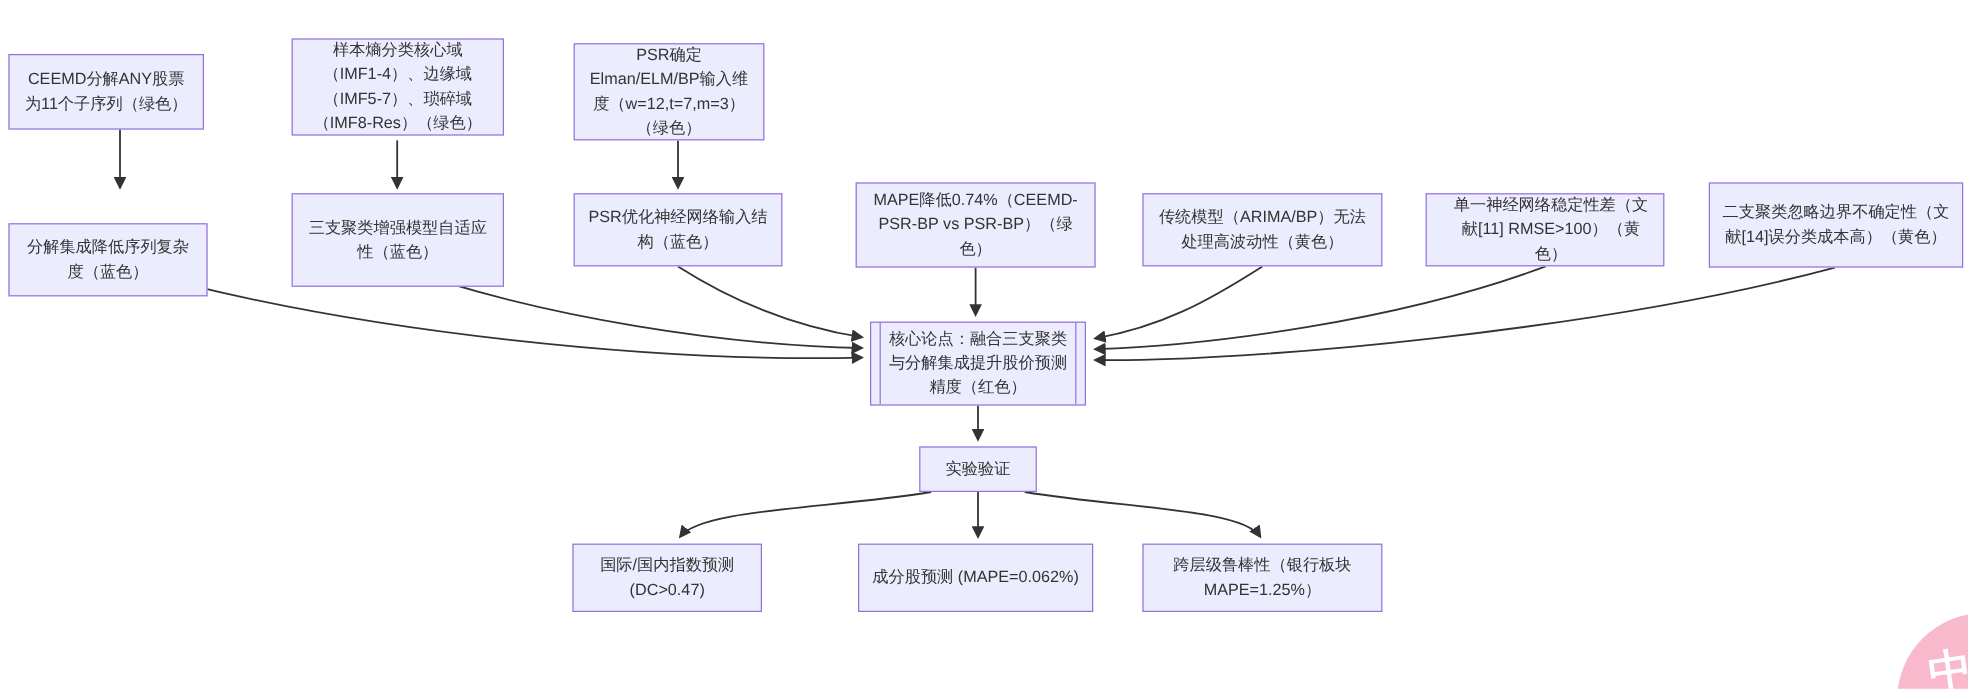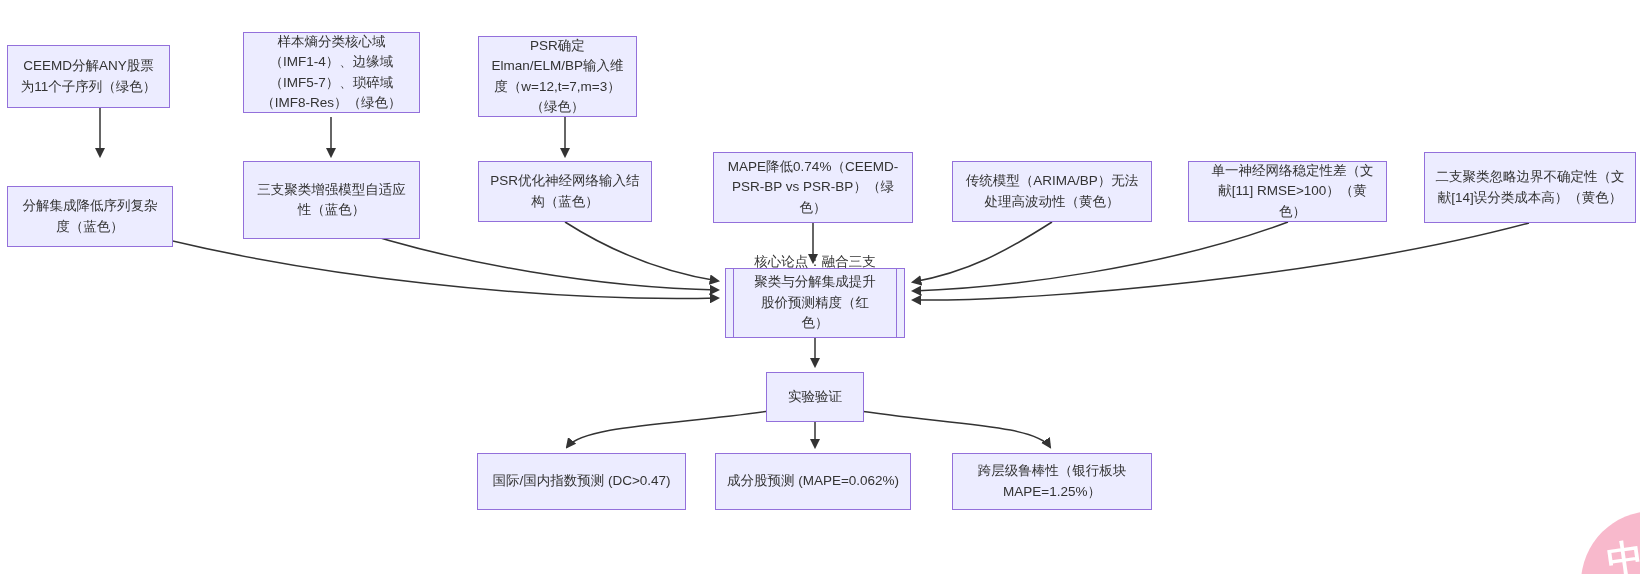--- a/index.html
+++ b/index.html
@@ -10,41 +10,41 @@
   .canvas{position:absolute;left:0;top:0;width:1640px;height:574px;}
   svg.edges{position:absolute;left:0;top:0;width:1640px;height:574px;pointer-events:none;}
   .node{
     position:absolute;box-sizing:border-box;
     background:#ECECFF;border:1px solid #9370DB;
     color:#333333;font-size:13.5px;line-height:1.5;
     display:flex;align-items:center;justify-content:center;text-align:center;
     padding:4px 10px;
   }
   .node span{display:block;}
-  .subroutine{padding:4px 24px;align-items:flex-end;}
+  .subroutine{padding:4px 14px;}
   .subroutine::before,.subroutine::after{
     content:"";position:absolute;top:0;bottom:0;width:0;border-left:1px solid #9370DB;
   }
   .subroutine::before{left:7px;}
   .subroutine::after{right:7px;}
 
   
   #n-ceemd      {left:7px;   top:45px;  width:163px; height:63px;}
   #n-entropy    {left:243px; top:32px;  width:177px; height:81px;}
   #n-psrin      {left:478px; top:36px;  width:159px; height:81px;}
   #n-decomp     {left:7px;   top:161px; width:166px; height:61px;margin-top:25px;}
   #n-threeway   {left:243px; top:161px; width:177px; height:78px;}
   #n-psropt     {left:478px; top:161px; width:174px; height:61px;}
   #n-mape       {left:713px; top:152px; width:200px; height:71px;}
   #n-trad       {left:952px; top:161px; width:200px; height:61px;}
   #n-singlenn   {left:1188px;top:161px; width:199px; height:61px;padding-left:20px;}
   #n-twoway     {left:1424px;top:152px; width:212px; height:71px;}
   #n-core       {left:725px; top:268px; width:180px; height:70px;}
-  #n-exp        {left:766px; top:372px; width:98px;  height:50px;}
-  #n-index      {left:477px; top:453px; width:209px; height:57px;}
+  #n-exp        {left:766px; top:372px; width:98px;  height:38px;}
+  #n-index      {left:477px; top:453px; width:158px; height:57px;}
   #n-stock      {left:715px; top:453px; width:196px; height:57px;}
   #n-robust     {left:952px; top:453px; width:200px; height:57px;text-align:center;}
 
   .watermark{
     position:absolute;left:1581px;top:511px;width:144px;height:144px;border-radius:50%;
     background:#F8B9CC;display:flex;align-items:flex-start;justify-content:flex-start;
   }
   .watermark span{
     color:#ffffff;font-weight:bold;font-size:36px;margin:22px 0 0 26px;
     transform:rotate(-8deg);letter-spacing:-2px;

